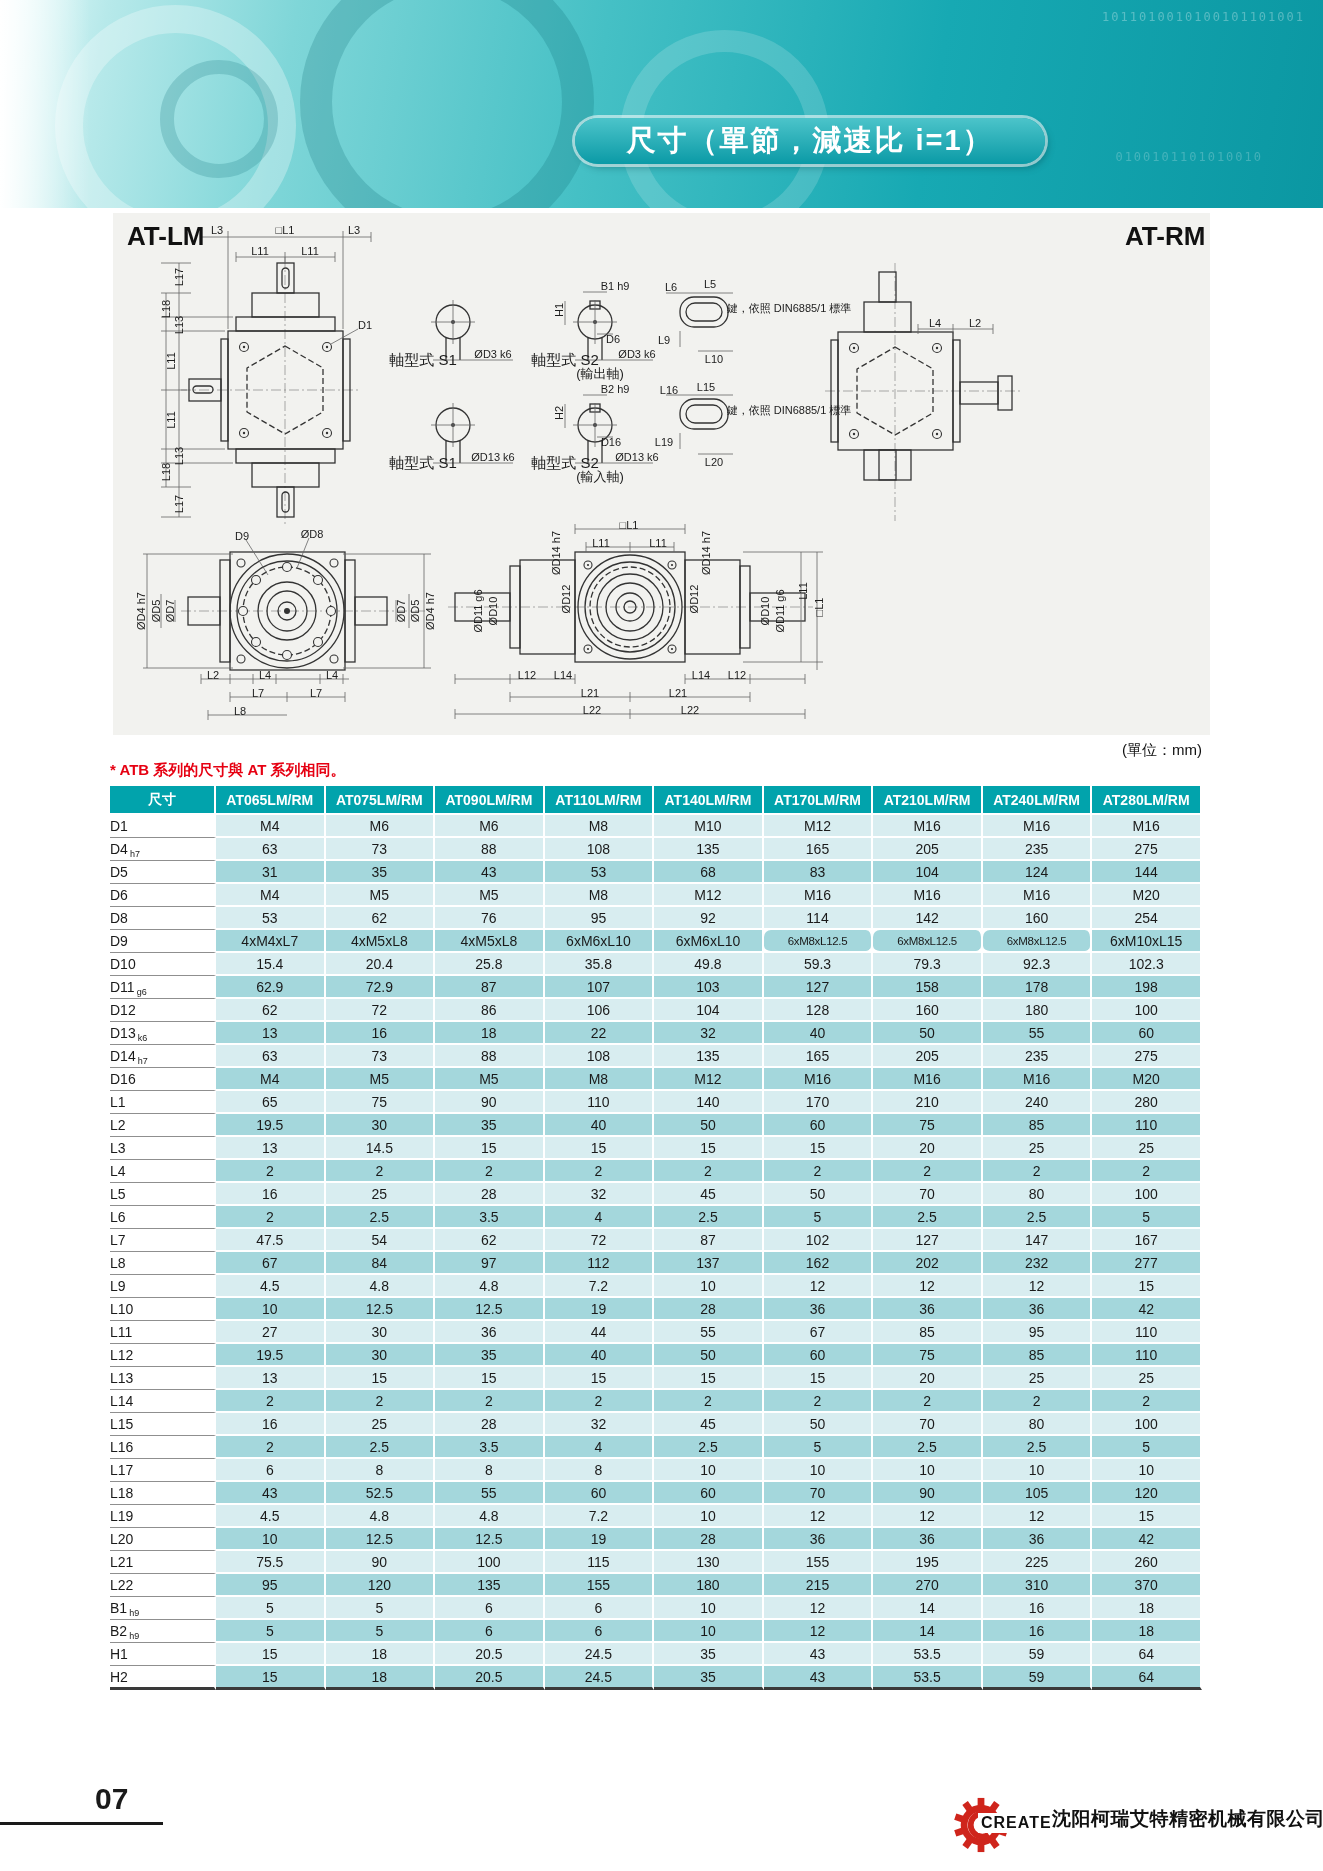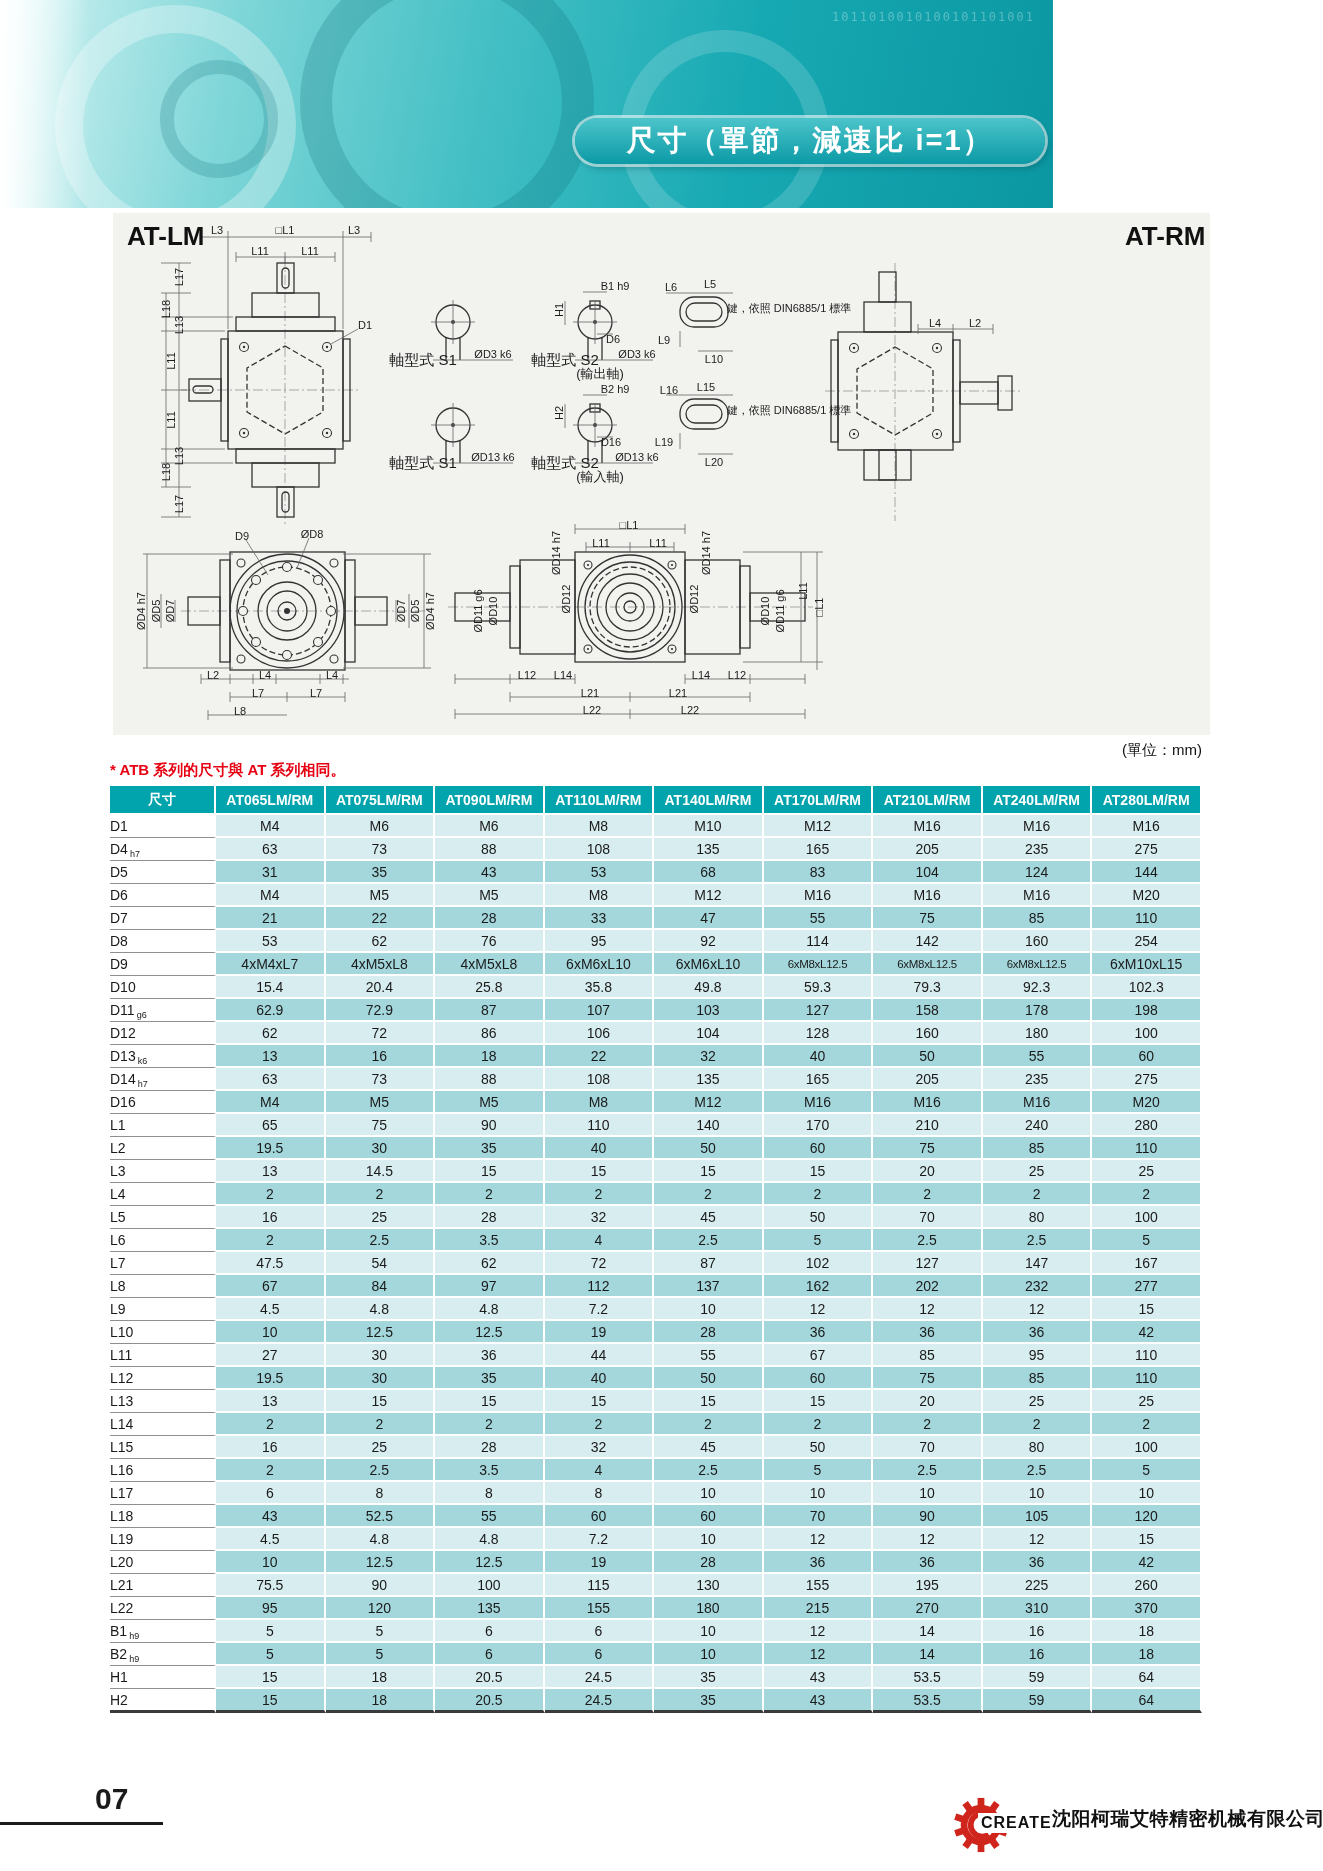--- a/index.html
+++ b/index.html
@@ -1,21 +1,21 @@
 <!DOCTYPE html>
 <html><head>
 <meta charset="utf-8">
 <style>
   html,body{margin:0;padding:0;}
   body{
     width:1323px;height:1871px;position:relative;background:#ffffff;
     font-family:"Liberation Sans", sans-serif;overflow:hidden;
   }
   
-  .banner{position:absolute;left:0;top:0;width:1053px;height:208px;
+  .banner{position:absolute;left:0;top:0;width:1323px;height:208px;
     background:linear-gradient(100deg,#eafcfc 0%,#b7e9ea 8%,#7fd6d8 22%,#45c0c5 45%,#17a9b3 70%,#0b97a2 100%);
     overflow:hidden;}
   .banner::before{content:"";position:absolute;left:0;top:0;width:90px;height:100%;
     background:linear-gradient(90deg,#ffffff,rgba(255,255,255,0));}
   .gear{position:absolute;border-radius:50%;}
   .g1{left:55px;top:5px;width:185px;height:185px;border:28px solid rgba(255,255,255,0.30);}
   .g2{left:300px;top:-45px;width:230px;height:230px;border:32px solid rgba(7,105,115,0.22);}
   .g3{left:620px;top:30px;width:165px;height:165px;border:22px solid rgba(255,255,255,0.16);}
   .g4{left:160px;top:60px;width:90px;height:90px;border:14px solid rgba(7,105,115,0.20);}
   .binary{position:absolute;color:rgba(255,255,255,0.30);font-family:"DejaVu Sans Mono",monospace;
@@ -47,21 +47,21 @@
   .unit{position:absolute;left:1040px;top:741px;width:162px;text-align:right;font-size:15px;color:#111;}
   
   table.spec{position:absolute;left:110px;top:786px;width:1092px;border-collapse:separate;border-spacing:0;table-layout:fixed;}
   table.spec th{background:#01a3ac;color:#ffffff;font-size:14px;font-weight:bold;height:27px;
     padding:0;text-align:center;border-right:2px solid #ffffff;border-bottom:2px solid #ffffff;white-space:nowrap;}
   table.spec td{height:21px;font-size:14px;padding:0;color:#1a1a1a;white-space:nowrap;}
   td.dim{background:#ffffff;text-align:left;padding-left:10px;border-bottom:1px solid #8f8f8f;border-right:2px solid #ffffff;}
   td.val{text-align:center;border-right:2px solid #ffffff;border-bottom:2px solid #ffffff;}
   tr.light td.val{background:#d8edf0;}
   tr.dark  td.val{background:#a4d7dc;}
-  td.val.tight{font-size:11.5px;letter-spacing:-0.3px;}
+  td.val.tight{font-size:11.5px;letter-spacing:-0.3px;border-radius:7px;}
   .sub{font-size:9px;position:relative;top:3px;margin-left:2px;}
   table.spec tr:last-child td{border-bottom:3px solid #3a3a3a;}
   
   .pageno{position:absolute;left:95px;top:1782px;font-size:30px;font-weight:bold;color:#1a1a1a;}
   .pagenoline{position:absolute;left:0;top:1822px;width:163px;height:3px;background:#1a1a1a;}
   .logo{position:absolute;left:952px;top:1796px;width:58px;height:58px;}
   .logotext{position:absolute;left:978px;top:1813px;background:#ffffff;color:#111;font-size:16px;
     font-weight:bold;letter-spacing:1px;padding:1px 3px;}
   .company{position:absolute;left:1052px;top:1806px;font-size:19px;font-weight:bold;color:#111;white-space:nowrap;letter-spacing:0.5px;}
 </style>
@@ -498,32 +498,20 @@
         <td class="val">M4</td>
         <td class="val">M5</td>
         <td class="val">M5</td>
         <td class="val">M8</td>
         <td class="val">M12</td>
         <td class="val">M16</td>
         <td class="val">M16</td>
         <td class="val">M16</td>
         <td class="val">M20</td>
       </tr>
-      <tr class="dark">
-        <td class="dim">D7</td>
-        <td class="val">21</td>
-        <td class="val">22</td>
-        <td class="val">28</td>
-        <td class="val">33</td>
-        <td class="val">47</td>
-        <td class="val">55</td>
-        <td class="val">75</td>
-        <td class="val">85</td>
-        <td class="val">110</td>
-      </tr>
       <tr class="light">
         <td class="dim">D8</td>
         <td class="val">53</td>
         <td class="val">62</td>
         <td class="val">76</td>
         <td class="val">95</td>
         <td class="val">92</td>
         <td class="val">114</td>
         <td class="val">142</td>
         <td class="val">160</td>

